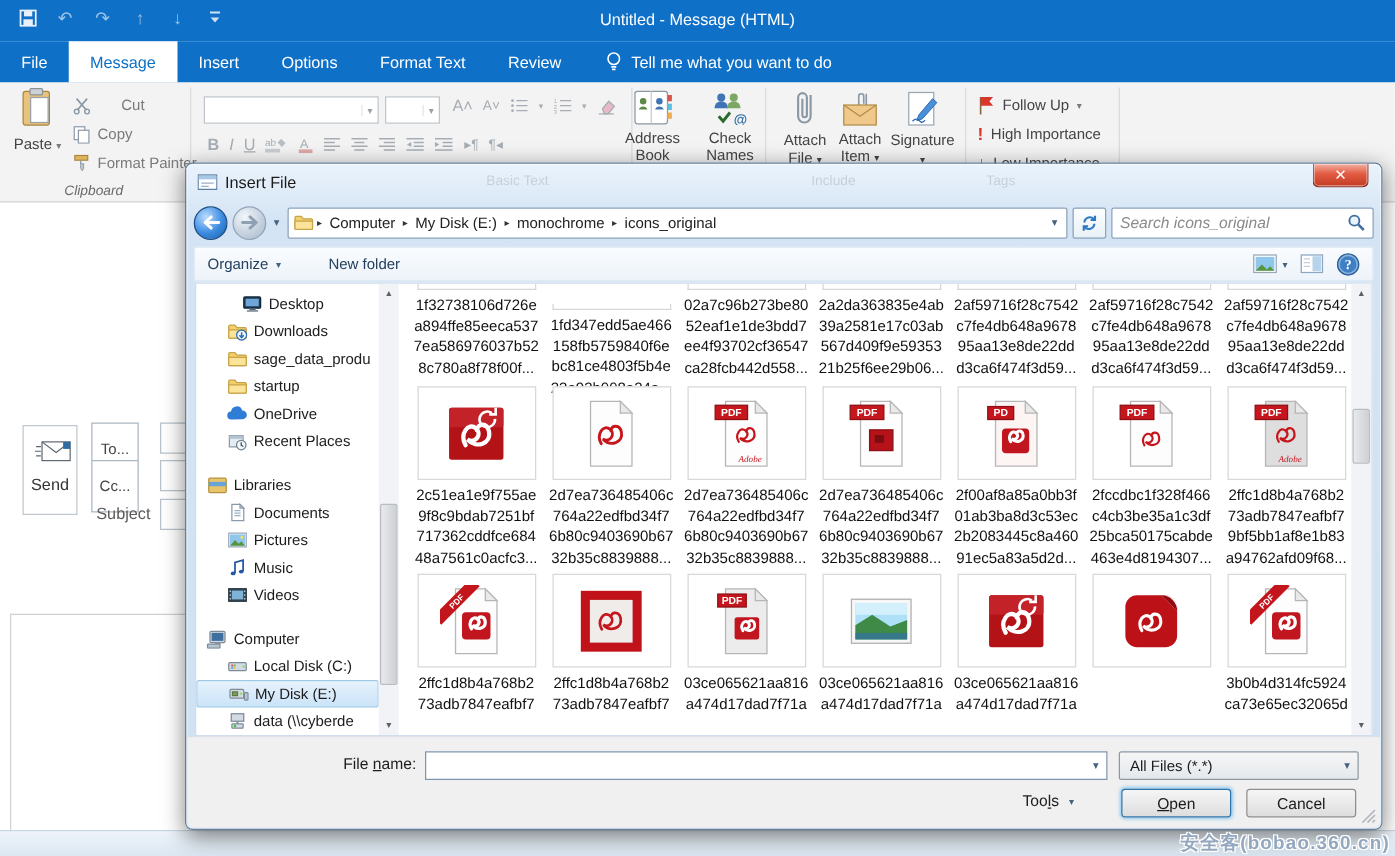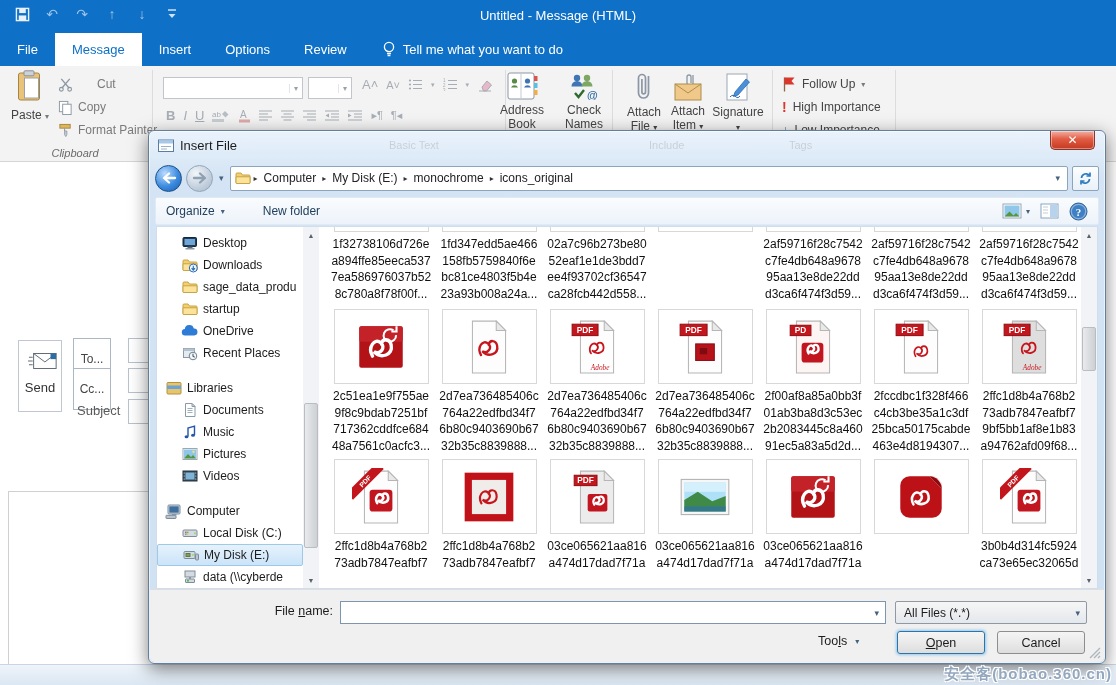--- a/index.html
+++ b/index.html
@@ -133,20 +133,21 @@
     </div>
     <div class="win-title">Untitled  -  Message (HTML)</div>
   </div>
 
   <div class="tabrow">
     <div id="tabs" style="display: flex; align-items: stretch;">
         <div class="tab">File</div>
         <div class="tab selected">Message</div>
         <div class="tab">Insert</div>
         <div class="tab">Options</div>
+        <div class="tab">Format Text</div>
         <div class="tab">Review</div>
       </div>
     <div class="tellme">
       <span>
           <svg width="14" height="17" viewBox="0 0 14 17">
             <circle cx="7" cy="6" r="4.6" fill="none" stroke="#fff" stroke-width="1.3"></circle>
             <path d="M5 12.5 h4 M5.6 14.5 h2.8" stroke="#fff" stroke-width="1.3"></path>
           </svg>
         </span>
       <span>Tell me what you want to do</span>
@@ -418,20 +419,29 @@
         <span class="crumb-dd">▾</span>
       </div>
       <div class="refresh-btn">
           <svg width="15" height="15" viewBox="0 0 15 15">
             <path d="M3.5 7 a4.5 4.5 0 0 1 8 -2.5" fill="none" stroke="#2c7ac2" stroke-width="1.7"></path>
             <path d="M12 1.5 v3.5 h-3.5" fill="none" stroke="#2c7ac2" stroke-width="1.7"></path>
             <path d="M11.5 8 a4.5 4.5 0 0 1 -8 2.5" fill="none" stroke="#2c7ac2" stroke-width="1.7"></path>
             <path d="M3 13.5 v-3.5 h3.5" fill="none" stroke="#2c7ac2" stroke-width="1.7"></path>
           </svg>
         </div>
+      <div class="search-box">
+        <span class="ph">Search icons_original</span>
+        <span>
+            <svg width="14" height="14" viewBox="0 0 14 14">
+              <circle cx="5.5" cy="5.5" r="4" fill="#eaf2fa" stroke="#3d6d9e" stroke-width="1.5"></circle>
+              <line x1="8.7" y1="8.7" x2="13" y2="13" stroke="#3d6d9e" stroke-width="2"></line>
+            </svg>
+          </span>
+      </div>
     </div>
 
     <div class="dlg-cmd">
       <div class="cmd-item">
         <span>Organize</span>
           <span class="dd-small">▾</span>
       </div>
       <div class="cmd-item" style="margin-left:18px;">
         <span>New folder</span>
       </div>
@@ -460,21 +470,21 @@
               <circle cx="9.5" cy="9.5" r="8.5" fill="#3f7fc4" stroke="#2a5e96"></circle>
               <circle cx="9.5" cy="9.5" r="8.5" fill="none" stroke="#fff" stroke-opacity=".4" stroke-width="1.5" transform="scale(.85) translate(1.7,1.7)"></circle>
               <text x="9.5" y="13.5" font-size="11" font-weight="bold" fill="#fff" text-anchor="middle" font-family="Liberation Serif,serif">?</text>
             </svg>
           </span>
       </div>
     </div>
 
     <div class="dlg-main">
       <div class="tree" id="tree">
-          <div class="tree-row" style="padding-left: 24px;">
+          <div class="tree-row" style="padding-left: 36px;">
             <span class="tree-ic">
               <svg width="16" height="16" viewBox="0 0 16 16">
                 <rect x="1" y="2.5" width="13.5" height="9" rx="1" fill="#1f3b57" stroke="#132738"></rect>
                 <rect x="2.5" y="4" width="10.5" height="6" fill="#6ea6d8"></rect>
                 <rect x="5.5" y="11.5" width="5" height="1.5" fill="#5a6470"></rect>
                 <rect x="3.5" y="13" width="9" height="1.5" fill="#8a97a4"></rect>
               </svg>
             </span>
             <span>Desktop</span>
           </div>
@@ -542,37 +552,37 @@
                 <path d="M3.5 1.5 h6.5 l3 3 v10 h-9.5 z" fill="#fff" stroke="#8a9aa8"></path>
                 <path d="M10 1.5 l3 3 h-3 z" fill="#dde6ee" stroke="#8a9aa8"></path>
                 <path d="M5.5 6.5 h5 M5.5 8.5 h5 M5.5 10.5 h5" stroke="#9fb0bf"></path>
               </svg>
             </span>
             <span>Documents</span>
           </div>
           <div class="tree-row" style="padding-left: 24px;">
             <span class="tree-ic">
               <svg width="16" height="16" viewBox="0 0 16 16">
-                <path d="M6 12.5 V4 l6.5 -1.8 V11" stroke="#2456a8" fill="none" stroke-width="1.4"></path>
-                <ellipse cx="4.5" cy="12.7" rx="1.9" ry="1.5" fill="#2456a8"></ellipse>
-                <ellipse cx="11" cy="11.2" rx="1.9" ry="1.5" fill="#2456a8"></ellipse>
-              </svg>
-            </span>
-            <span>Music</span>
-          </div>
-          <div class="tree-row" style="padding-left: 24px;">
-            <span class="tree-ic">
-              <svg width="16" height="16" viewBox="0 0 16 16">
                 <rect x="1" y="2.5" width="14" height="11" fill="#fff" stroke="#9aa7b5"></rect>
                 <rect x="2" y="3.5" width="12" height="9" fill="#8ec7ea"></rect>
                 <path d="M2 12.5 l4 -4.5 3 3 2 -2 3 3.5 z" fill="#57963f"></path>
                 <circle cx="11.5" cy="5.8" r="1.2" fill="#f7e06b"></circle>
               </svg>
             </span>
             <span>Pictures</span>
+          </div>
+          <div class="tree-row" style="padding-left: 24px;">
+            <span class="tree-ic">
+              <svg width="16" height="16" viewBox="0 0 16 16">
+                <path d="M6 12.5 V4 l6.5 -1.8 V11" stroke="#2456a8" fill="none" stroke-width="1.4"></path>
+                <ellipse cx="4.5" cy="12.7" rx="1.9" ry="1.5" fill="#2456a8"></ellipse>
+                <ellipse cx="11" cy="11.2" rx="1.9" ry="1.5" fill="#2456a8"></ellipse>
+              </svg>
+            </span>
+            <span>Music</span>
           </div>
           <div class="tree-row" style="padding-left: 24px;">
             <span class="tree-ic">
               <svg width="16" height="16" viewBox="0 0 16 16">
                 <rect x="1" y="3" width="14" height="10" fill="#3a4a58" stroke="#22303c"></rect>
                 <rect x="3.5" y="4.5" width="9" height="7" fill="#7fb3d8"></rect>
                 <circle cx="2.2" cy="5" r=".6" fill="#dfe7ee"></circle>
                 <circle cx="2.2" cy="8" r=".6" fill="#dfe7ee"></circle>
                 <circle cx="2.2" cy="11" r=".6" fill="#dfe7ee"></circle>
                 <circle cx="13.8" cy="5" r=".6" fill="#dfe7ee"></circle>
@@ -638,40 +648,46 @@
       <div class="grid" id="grid">
           <div class="fitem" style="left: 4px; top: 0px;">
             <div class="fbox clipped"></div>
             <div class="fname">
               <div>1f32738106d726e</div>
               <div>a894ffe85eeca537</div>
               <div>7ea586976037b52</div>
               <div>8c780a8f78f00f...</div>
             </div>
           </div>
-          <div class="fitem" style="left: 112px; top: 0px;">
+          <div class="fitem" style="left: 112px; top: 16px;">
             <div class="fbox clipped"></div>
             <div class="fname">
               <div>1fd347edd5ae466</div>
               <div>158fb5759840f6e</div>
               <div>bc81ce4803f5b4e</div>
               <div>23a93b008a24a...</div>
             </div>
           </div>
           <div class="fitem" style="left: 220px; top: 0px;">
             <div class="fbox clipped"></div>
             <div class="fname">
               <div>02a7c96b273be80</div>
               <div>52eaf1e1de3bdd7</div>
               <div>ee4f93702cf36547</div>
               <div>ca28fcb442d558...</div>
             </div>
           </div>
           <div class="fitem" style="left: 328px; top: 0px;">
             <div class="fbox clipped"></div>
+            <div class="fname">
+              <div>2a2da363835e4ab</div>
+              <div>39a2581e17c03ab</div>
+              <div>567d409f9e59353</div>
+              <div>21b25f6ee29b06...</div>
+            </div>
           </div>
           <div class="fitem" style="left: 436px; top: 0px;">
             <div class="fbox clipped"></div>
             <div class="fname">
               <div>2af59716f28c7542</div>
               <div>c7fe4db648a9678</div>
               <div>95aa13e8de22dd</div>
               <div>d3ca6f474f3d59...</div>
             </div>
           </div>

